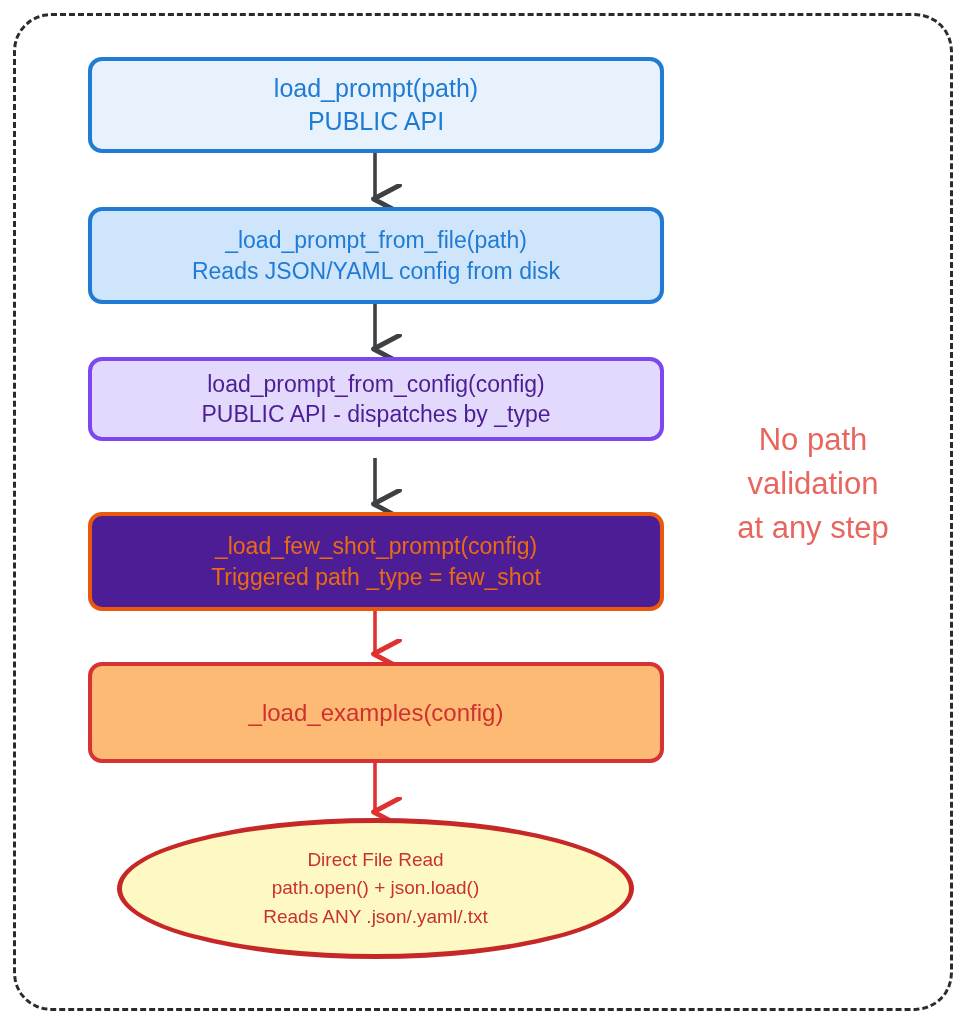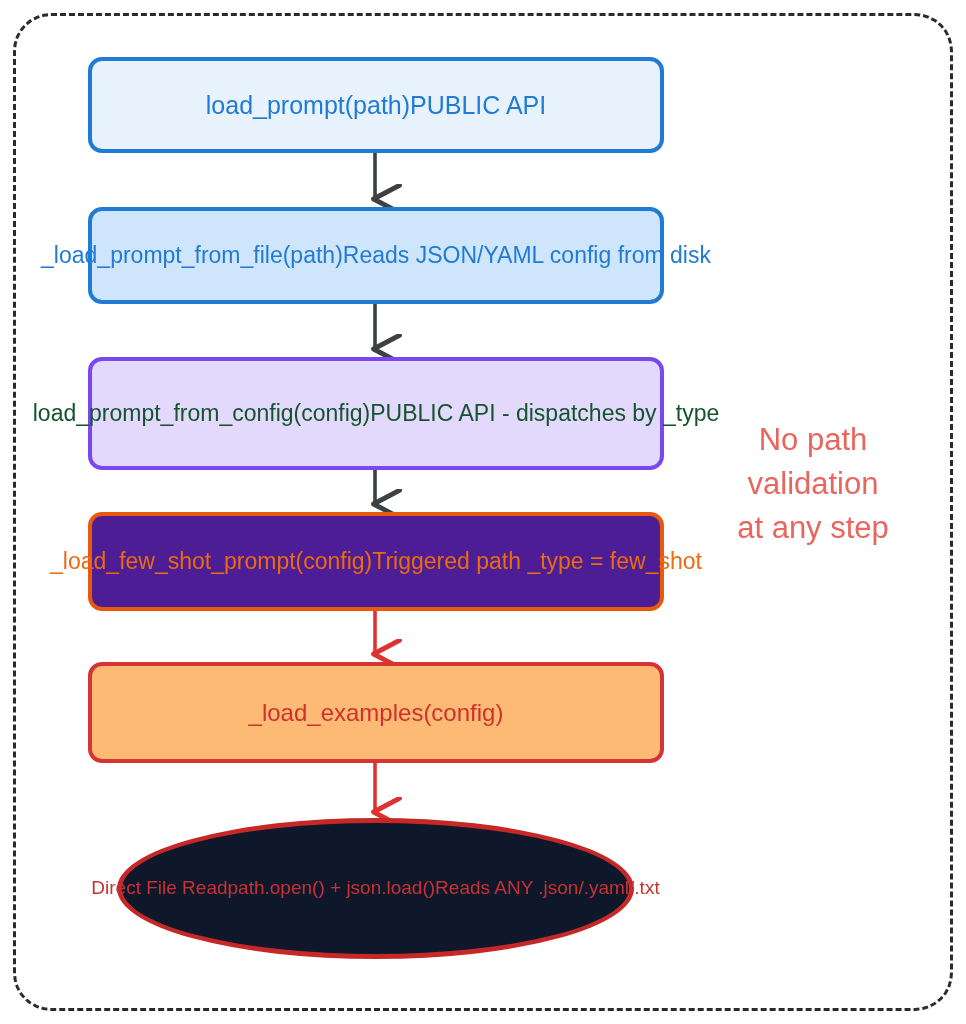--- a/index.html
+++ b/index.html
@@ -26,20 +26,21 @@
     width: 940px;
     height: 998px;
     box-sizing: border-box;
     border: 3px dashed #2b2b2b;
     border-radius: 38px;
   }
   .node {
     position: absolute;
     box-sizing: border-box;
     display: flex;
+    flex-direction: column;
     align-items: center;
     justify-content: center;
     text-align: center;
     line-height: 1.32;
   }
   .node .line {
     display: block;
     white-space: nowrap;
   }
   .box {
@@ -61,24 +62,24 @@
   #node-load-prompt-from-file {
     top: 207px;
     height: 97px;
     background: #cfe5fb;
     border-color: #1f7bd4;
     color: #1f7bd4;
     font-size: 23px;
   }
   #node-load-prompt-from-config {
     top: 357px;
-    height: 113px;
+    height: 84px;
     background: #e3d9fd;
     border-color: #7d47ef;
-    color: #14532d;
+    color: #4c1d95;
     font-size: 23px;
     align-items: center;
   }
   #node-load-few-shot-prompt {
     top: 512px;
     height: 99px;
     background: #4c1d95;
     border-color: #e8590c;
     color: #ec6a10;
     font-size: 23px;
@@ -91,21 +92,21 @@
     color: #cf3030;
     font-size: 24px;
   }
   #node-direct-file-read {
     left: 117px;
     top: 818px;
     width: 517px;
     height: 141px;
     border: 5px solid #c62828;
     border-radius: 50%;
-    background: #0f172a;
+    background: #fef9c3;
     color: #c83232;
     font-size: 19px;
     line-height: 1.5;
   }
   .annotation {
     position: absolute;
     left: 706px;
     top: 418px;
     width: 214px;
     text-align: center;

